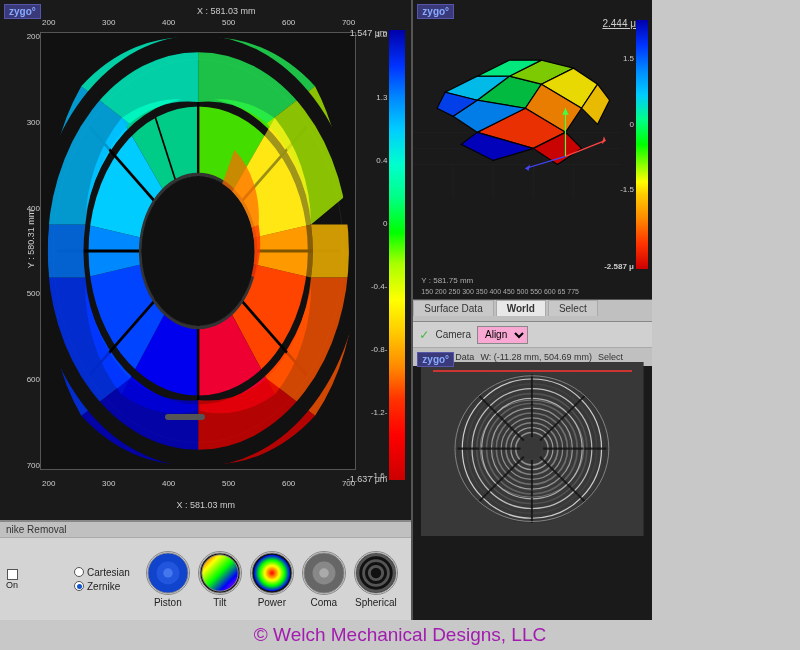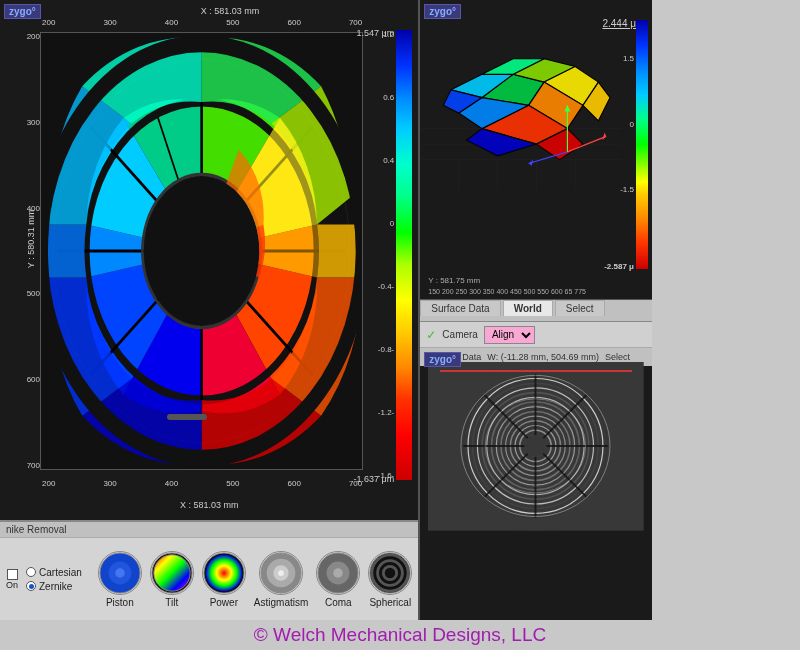--- a/index.html
+++ b/index.html
@@ -147,20 +147,21 @@
       gap: 3px;
       margin-right: 8px;
     }
 
     .radio-item {
       display: flex;
       align-items: center;
       gap: 3px;
       font-size: 10px;
       color: #222;
+      margin-left: 48px;
     }
 
     .radio-circle {
       width: 10px;
       height: 10px;
       border-radius: 50%;
       border: 1.5px solid #555;
       background: white;
       display: flex;
       align-items: center;
@@ -477,21 +478,21 @@
 
       <div class="colorscale-bar">
         <div class="colorscale-gradient"></div>
       </div>
 
       <div style="position:absolute; right:24px; top:28px; color:#cccccc; font-size:9px; white-space:nowrap;">1.547 μm</div>
       <div style="position:absolute; right:24px; bottom:36px; color:#cccccc; font-size:9px; white-space:nowrap;">-1.637 μm</div>
 
       <div class="scale-ticks">
         <span class="scale-tick">1.2</span>
-        <span class="scale-tick">0.6</span>
+        <span class="scale-tick">1.3</span>
         <span class="scale-tick">0.4</span>
         <span class="scale-tick">0</span>
         <span class="scale-tick">-0.4-</span>
         <span class="scale-tick">-0.8-</span>
         <span class="scale-tick">-1.2-</span>
         <span class="scale-tick">-1.6-</span>
       </div>
 
       <div style="position:absolute; bottom:100px; left:40%; width:40px; height:6px; background:#555; border-radius:3px; cursor:ew-resize;"></div>
     </div>
@@ -552,29 +553,20 @@
                 <stop offset="40%" stop-color="#ffff00"></stop>
                 <stop offset="70%" stop-color="#00ff00"></stop>
                 <stop offset="100%" stop-color="#0000ff"></stop>
               </radialGradient>
             </defs>
             <circle cx="22" cy="22" r="19" fill="url(#powerGrad)"></circle>
           </svg>
           <span class="term-label">Power</span>
         </div>
 
-        <div class="term-button">
-          <svg class="term-icon" viewBox="0 0 44 44">
-            <circle cx="22" cy="22" r="21" fill="#888" stroke="#888" stroke-width="1"></circle>
-            <circle cx="22" cy="22" r="15" fill="#aaa"></circle>
-            <circle cx="22" cy="22" r="8" fill="#ccc"></circle>
-            <circle cx="22" cy="22" r="3" fill="#eee"></circle>
-          </svg>
-          <span class="term-label">Astigmatism</span>
-        </div>
 
         <div class="term-button">
           <svg class="term-icon" viewBox="0 0 44 44">
             <circle cx="22" cy="22" r="21" fill="#666" stroke="#888" stroke-width="1"></circle>
             <circle cx="22" cy="22" r="12" fill="#888"></circle>
             <circle cx="22" cy="22" r="5" fill="#aaa"></circle>
           </svg>
           <span class="term-label">Coma</span>
         </div>
 

